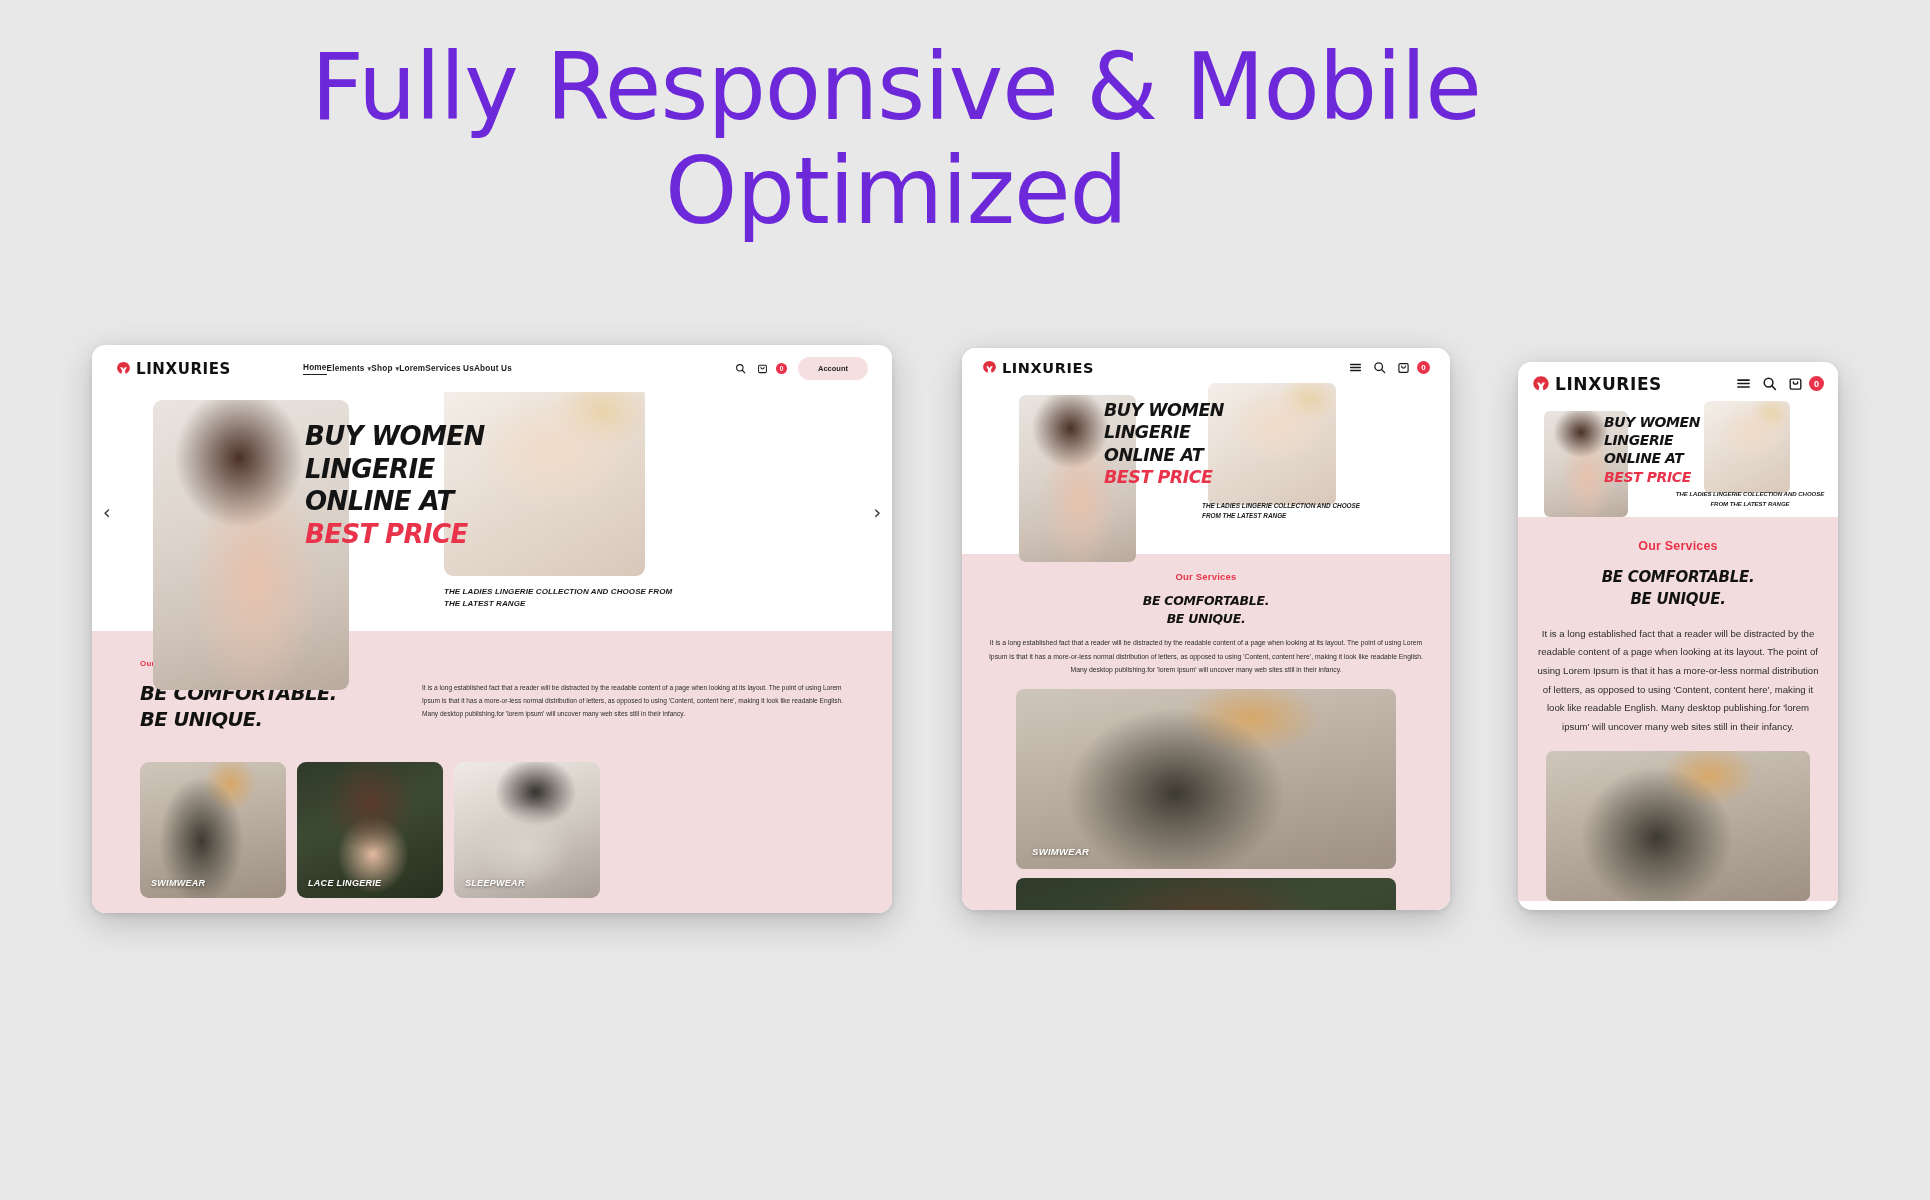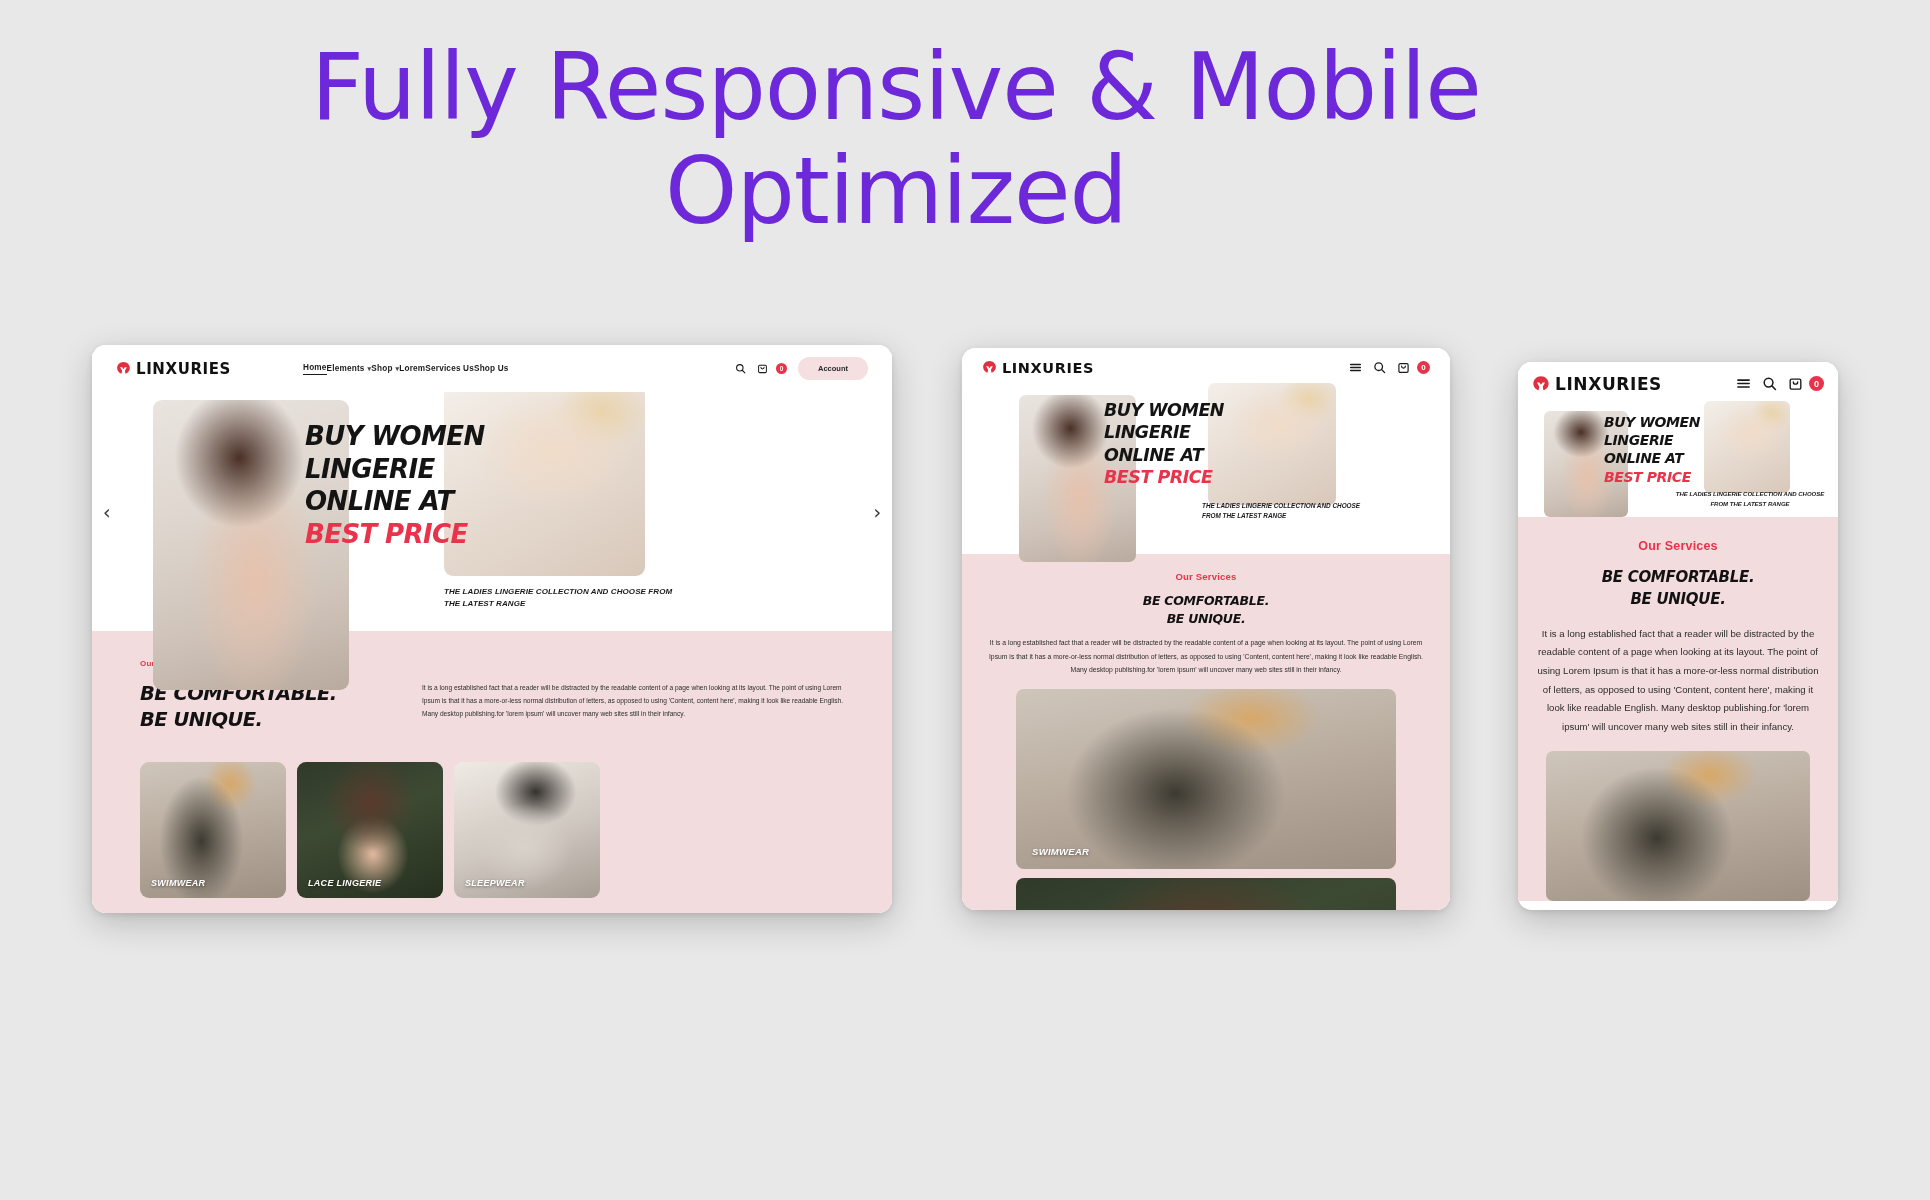--- a/index.html
+++ b/index.html
@@ -253,21 +253,21 @@
               <span>Shop</span>
               <span class="chev">▾</span>
             </a>
           <a href="#">
               <span>Lorem</span>
             </a>
           <a href="#">
               <span>Services Us</span>
             </a>
           <a href="#">
-              <span>Shop Us</span>
+              <span>About Us</span>
             </a>
         </nav>
 
         <div class="d-right">
           <span class="icon">
             <svg width="11" height="11" viewBox="0 0 24 24" fill="none" stroke="#1b1b1b" stroke-width="2.4">
                 <circle cx="10.5" cy="10.5" r="7"></circle>
                 <line x1="15.8" y1="15.8" x2="21.5" y2="21.5" stroke-linecap="round"></line>
               </svg>
           </span>

